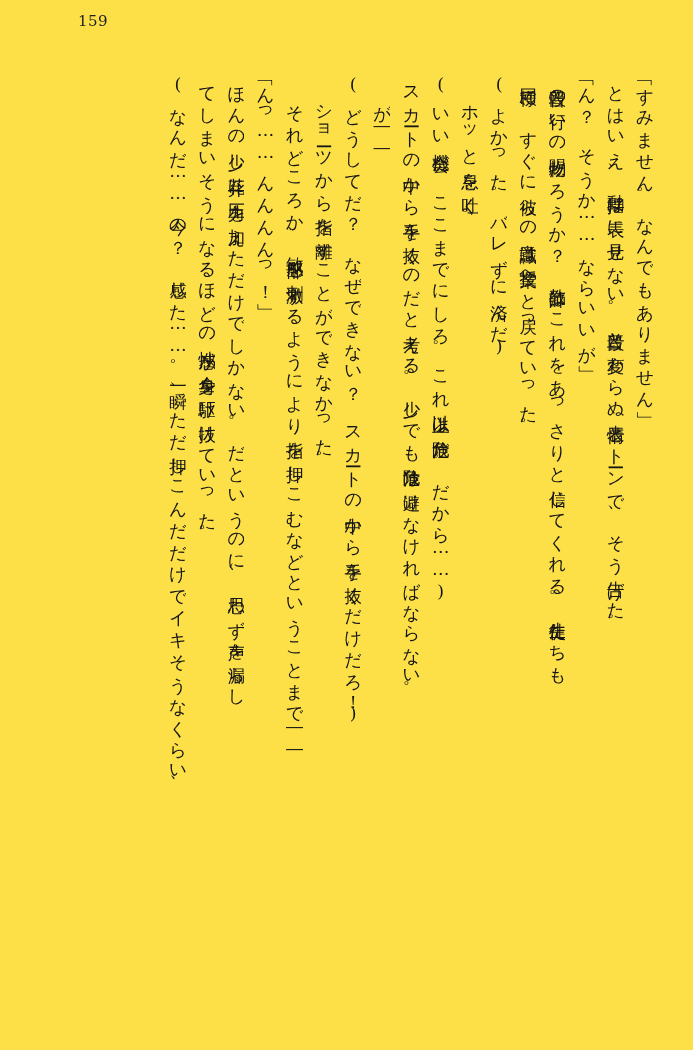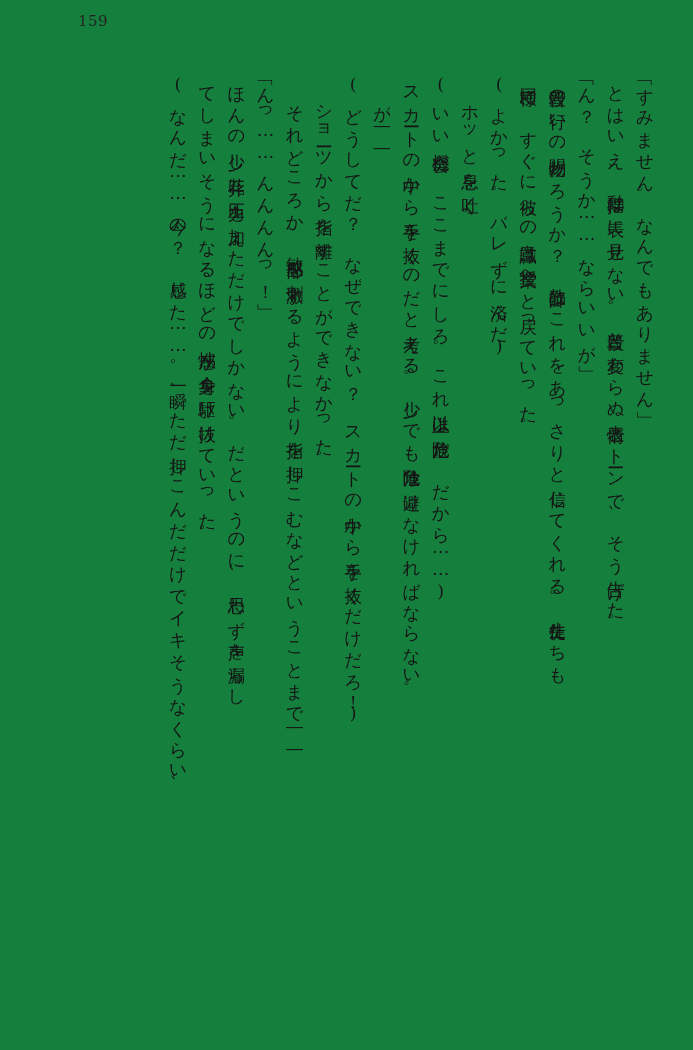--- a/index.html
+++ b/index.html
@@ -11,21 +11,21 @@
     width: 693px;
     height: 1050px;
     overflow: hidden;
     font-family: "DejaVu Serif", "Liberation Serif", serif;
     color: #1a1a1a;
   }
   .page {
     position: relative;
     width: 693px;
     height: 1050px;
-    background: #15803d;
+    background: #fde047;
     box-sizing: border-box;
   }
   .page-number {
     position: absolute;
     top: 12px;
     left: 78px;
     font-size: 15px;
     letter-spacing: 0.5px;
     color: #222;
     font-family: "DejaVu Serif", "Liberation Serif", serif;

